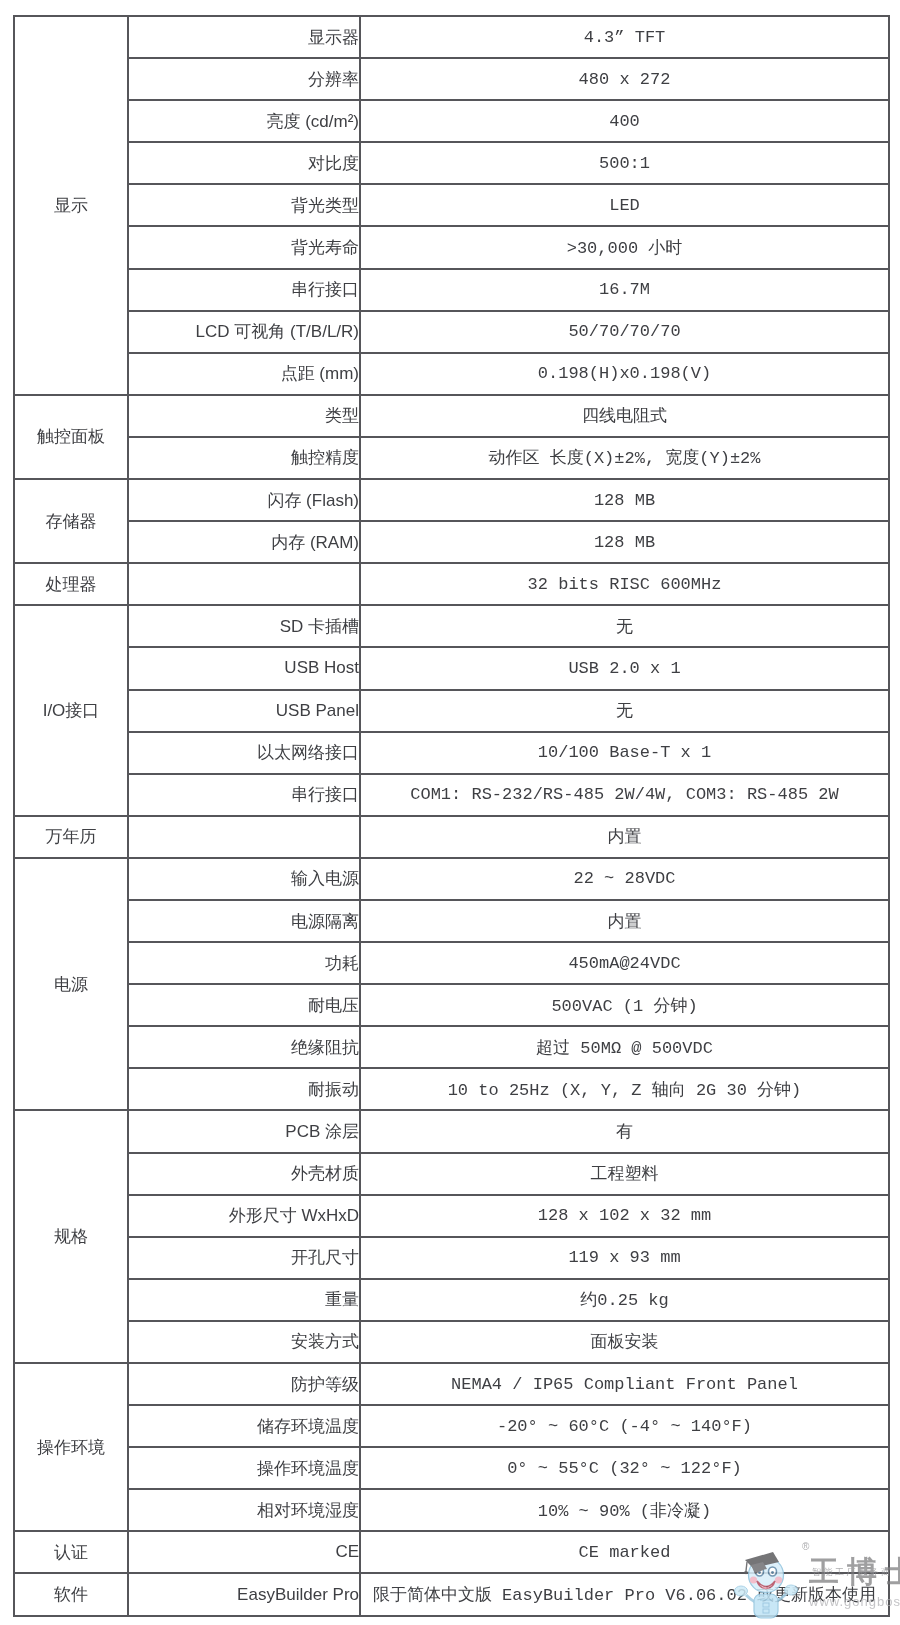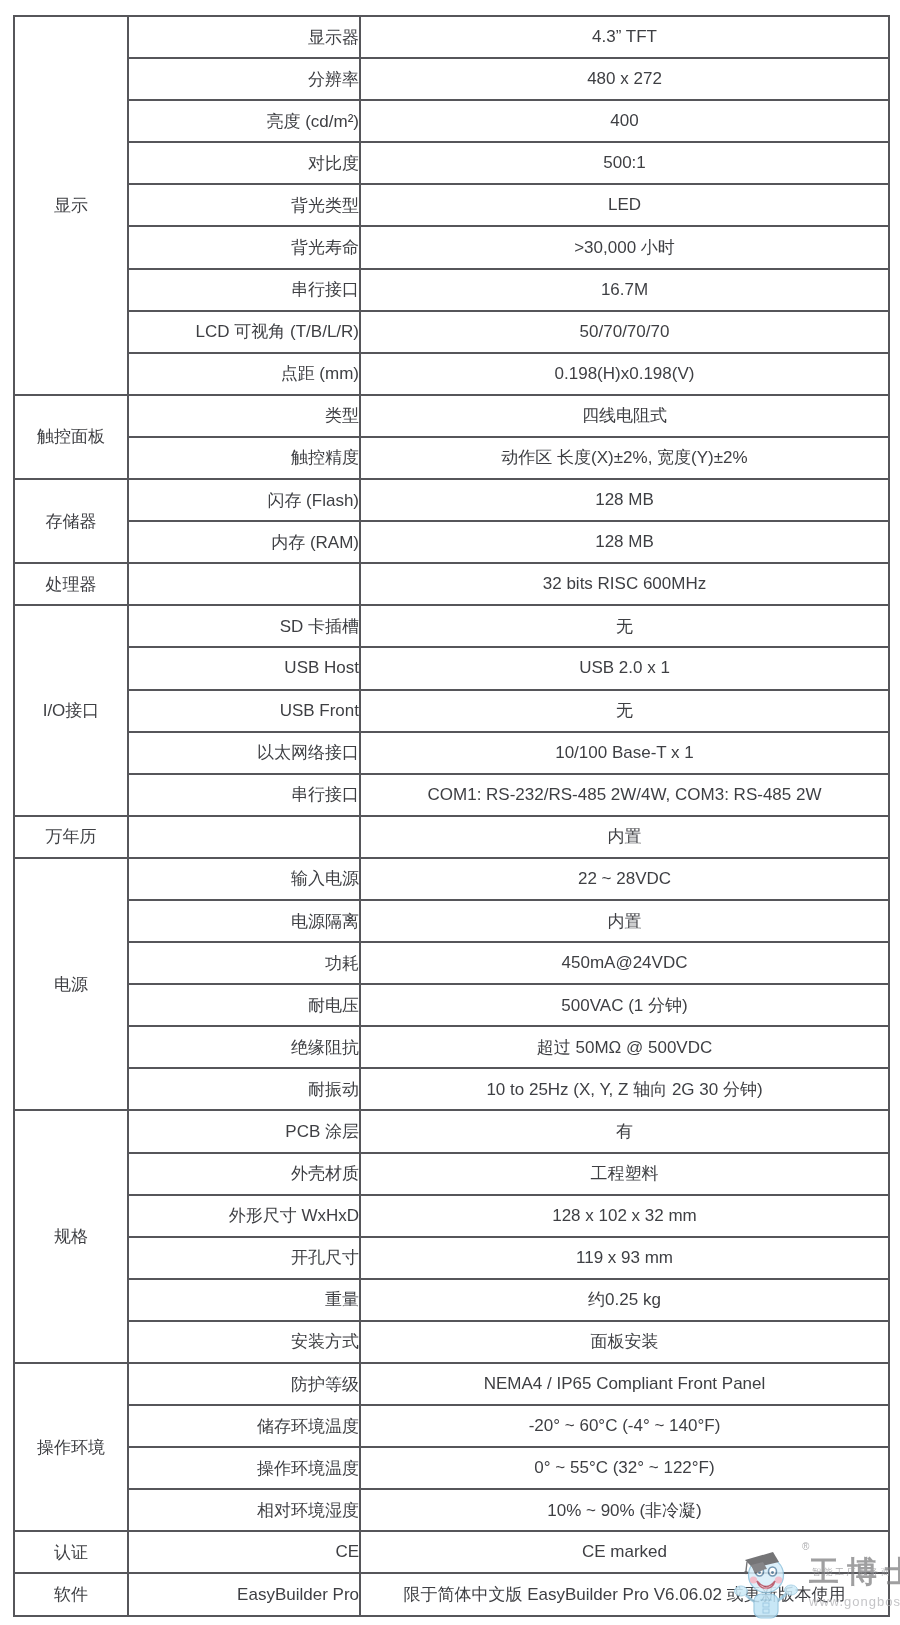--- a/index.html
+++ b/index.html
@@ -16,21 +16,21 @@
   table.spec td{
     border:2px solid #56565a;
     height:40.1px;
     padding:0;
     background:#ffffff;
     overflow:hidden;
     white-space:nowrap;
   }
   td.cat{width:112px;text-align:center;margin-top:14px;}
   td.lbl{width:230px;text-align:right;padding-left:24px;}
-  td.val{text-align:center;padding-left:4px;padding-right:4px;}
+  td.val{text-align:center;padding-left:4px;padding-right:4px;font-family:Liberation Mono, monospace;}
   
   .watermark{
     position:absolute;left:733px;top:1536px;width:165px;height:86px;
     z-index:5;pointer-events:none;opacity:0.85;
   }
   .wm-mascot{position:absolute;left:0px;top:2px;width:66px;height:82px;}
   .wm-reg{
     position:absolute;left:69px;top:5px;font-size:10px;color:#9b9b9e;
   }
   .wm-brand{
@@ -117,21 +117,21 @@
         <tr>
           <td class="cat" rowspan="5">I/O接口</td>
           <td class="lbl">SD 卡插槽</td>
           <td class="val">无</td>
         </tr>
         <tr>
           <td class="lbl">USB Host</td>
           <td class="val">USB 2.0 x 1</td>
         </tr>
         <tr>
-          <td class="lbl">USB Front</td>
+          <td class="lbl">USB Panel</td>
           <td class="val">无</td>
         </tr>
         <tr>
           <td class="lbl">以太网络接口</td>
           <td class="val">10/100 Base-T x 1</td>
         </tr>
         <tr>
           <td class="lbl">串行接口</td>
           <td class="val">COM1: RS-232/RS-485 2W/4W, COM3: RS-485 2W</td>
         </tr>

